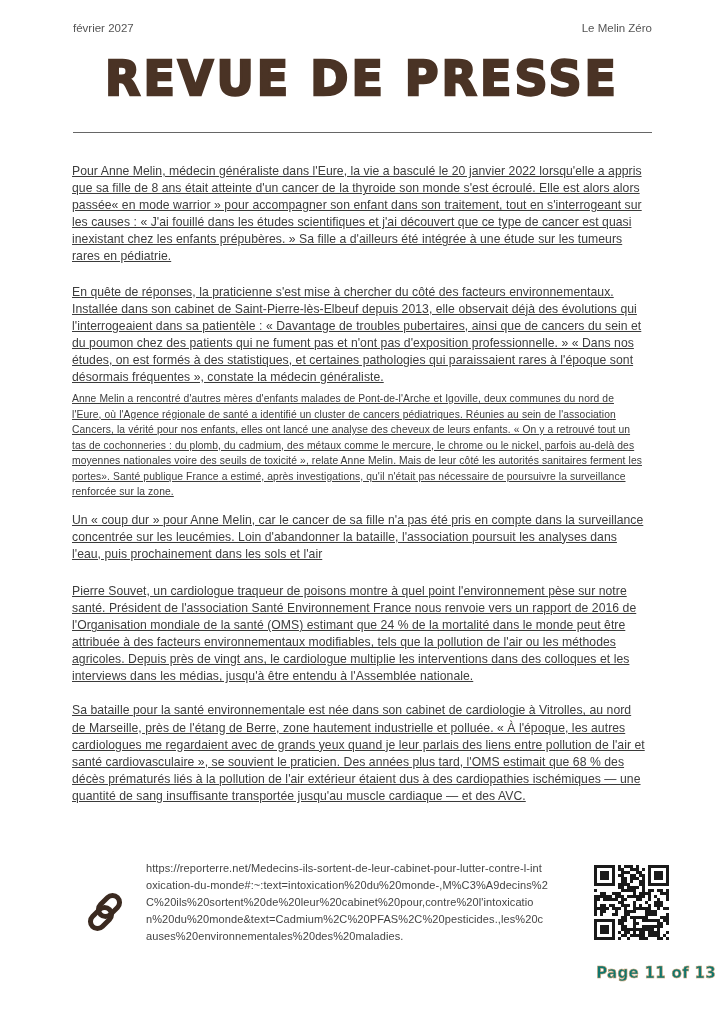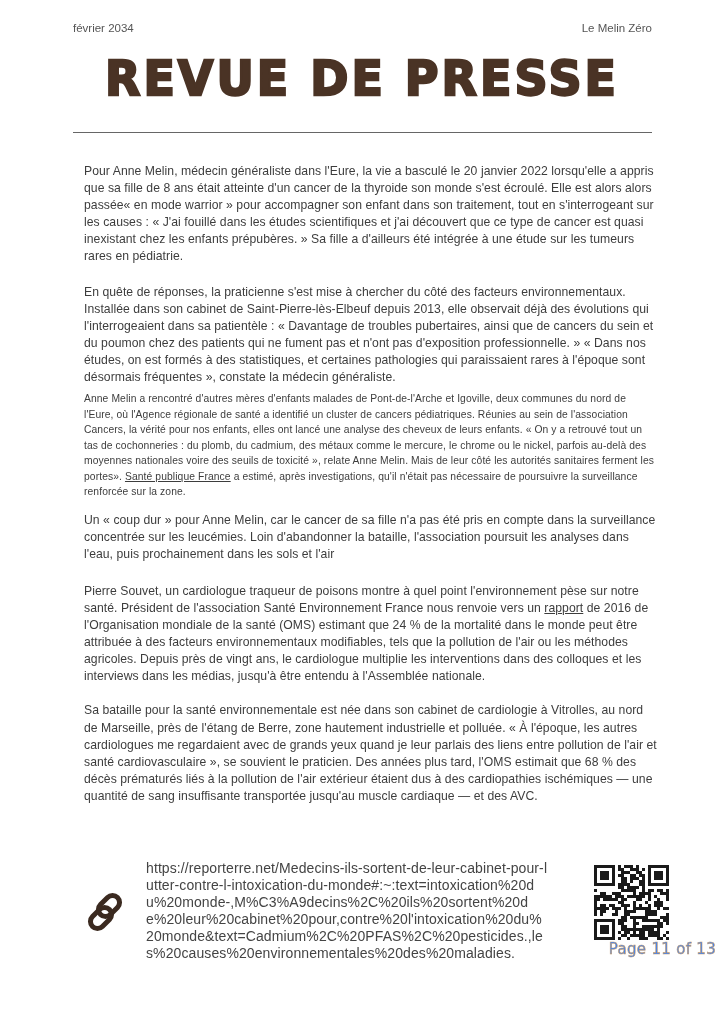--- a/index.html
+++ b/index.html
@@ -18,57 +18,57 @@
       font-family: "DejaVu Sans", sans-serif; font-weight: 900; font-size: 46px;
       letter-spacing: 3px; color: #4a3325; line-height: 60px;
       -webkit-text-stroke: 2.2px #4a3325;
       transform: scaleY(1.05);
     }
     .rule {
       position: absolute; top: 132px; left: 73px; width: 579px; height: 0;
       border-top: 1.5px solid #666666;
     }
     .article {
-      position: absolute; left: 84px; width: 574px; top: 163px;
+      position: absolute; left: 72px; width: 574px; top: 163px; text-decoration: underline;
     }
     .para {
       font-family: "Liberation Sans", sans-serif;
       font-size: 12.2px; line-height: 17.1px; color: #3d3d3d; margin: 0 0 17px 0;
       letter-spacing: 0.05px;
     }
     .para.small {
       font-size: 10.3px; line-height: 15.5px; margin-bottom: 12px; letter-spacing: 0.1px;
     }
     .para a { color: #3d3d3d; text-decoration: underline; }
     .p1 { margin-bottom: 18px; }
     .p2 { margin-bottom: 5px; }
     .p4 { margin-bottom: 20px; }
     .p5 { }
     .link-row { position: absolute; left: 84px; top: 860px; width: 500px; }
     .link-icon {
       position: absolute; left: 0; top: 30px; width: 44px; height: 44px;
     }
     .link-url {
       position: absolute; left: 62px; top: 0; width: 402px;
-      font-family: "Liberation Sans", sans-serif; font-size: 14px; line-height: 17px;
+      font-family: "Liberation Sans", sans-serif; font-size: 11px; line-height: 17px;
       color: #444444; word-break: break-all; letter-spacing: 0.1px;
     }
     .qr {
       position: absolute; left: 594px; top: 865px; width: 75px; height: 75px;
     }
     .page-label {
-      position: absolute; right: 8px; top: 940px;
-      font-family: "DejaVu Sans", sans-serif; font-weight: 400; font-size: 15px;
-      color: #3b82f6; letter-spacing: 0.3px; -webkit-text-stroke: 0.6px #c49a6c;
+      position: absolute; right: 8px; top: 964px;
+      font-family: "DejaVu Sans", sans-serif; font-weight: 700; font-size: 15px;
+      color: #0f766e; letter-spacing: 0.3px; -webkit-text-stroke: 0.6px #c49a6c;
     }
   </style>
 </head>
 <body>
 
-<div class="header-date">février 2034</div>
+<div class="header-date">février 2027</div>
 <div class="header-org">Le Melin Zéro</div>
 <div class="title">REVUE DE PRESSE</div>
 <div class="rule"></div>
 
 <div class="article">
   <p class="para p1">Pour Anne Melin, médecin généraliste dans l'Eure, la vie a basculé le 20 janvier 2022 lorsqu'elle a appris que sa fille de 8 ans était atteinte d'un cancer de la thyroide son monde s'est écroulé. Elle est alors alors passée« en mode warrior » pour accompagner son enfant dans son traitement, tout en s'interrogeant sur les causes : « J'ai fouillé dans les études scientifiques et j'ai découvert que ce type de cancer est quasi inexistant chez les enfants prépubères. » Sa fille a d'ailleurs été intégrée à une étude sur les tumeurs rares en pédiatrie.</p>
   <p class="para p2">En quête de réponses, la praticienne s'est mise à chercher du côté des facteurs environnementaux. Installée dans son cabinet de Saint-Pierre-lès-Elbeuf depuis 2013, elle observait déjà des évolutions qui l'interrogeaient dans sa patientèle : « Davantage de troubles pubertaires, ainsi que de cancers du sein et du poumon chez des patients qui ne fument pas et n'ont pas d'exposition professionnelle. » « Dans nos études, on est formés à des statistiques, et certaines pathologies qui paraissaient rares à l'époque sont désormais fréquentes », constate la médecin généraliste.</p>
   <p class="para small"><span>Anne Melin a rencontré d'autres mères d'enfants malades de Pont-de-l'Arche et Igoville, deux communes du nord de l'Eure, où l'Agence régionale de santé a identifié un cluster de cancers pédiatriques. Réunies au sein de l'association Cancers, la vérité pour nos enfants, elles ont lancé une analyse des cheveux de leurs enfants. « On y a retrouvé tout un tas de cochonneries : du plomb, du cadmium, des métaux comme le mercure, le chrome ou le nickel, parfois au-delà des moyennes nationales voire des seuils de toxicité », relate Anne Melin. Mais de leur côté les autorités sanitaires ferment les portes». </span><a>Santé publique France</a><span> a estimé, après investigations, qu'il n'était pas nécessaire de poursuivre la surveillance renforcée sur la zone.</span></p>
   <p class="para p4">Un « coup dur » pour Anne Melin, car le cancer de sa fille n'a pas été pris en compte dans la surveillance concentrée sur les leucémies. Loin d'abandonner la bataille, l'association poursuit les analyses dans l'eau, puis prochainement dans les sols et l'air</p>
   <p class="para p5"><span>Pierre Souvet, un cardiologue traqueur de poisons montre à quel point l'environnement pèse sur notre santé. Président de l'association Santé Environnement France nous renvoie vers un </span><a>rapport</a><span> de 2016 de l'Organisation mondiale de la santé (OMS) estimant que 24 % de la mortalité dans le monde peut être attribuée à des facteurs environnementaux modifiables, tels que la pollution de l'air ou les méthodes agricoles. Depuis près de vingt ans, le cardiologue multiplie les interventions dans des colloques et les interviews dans les médias, jusqu'à être entendu à l'Assemblée nationale.</span></p>

